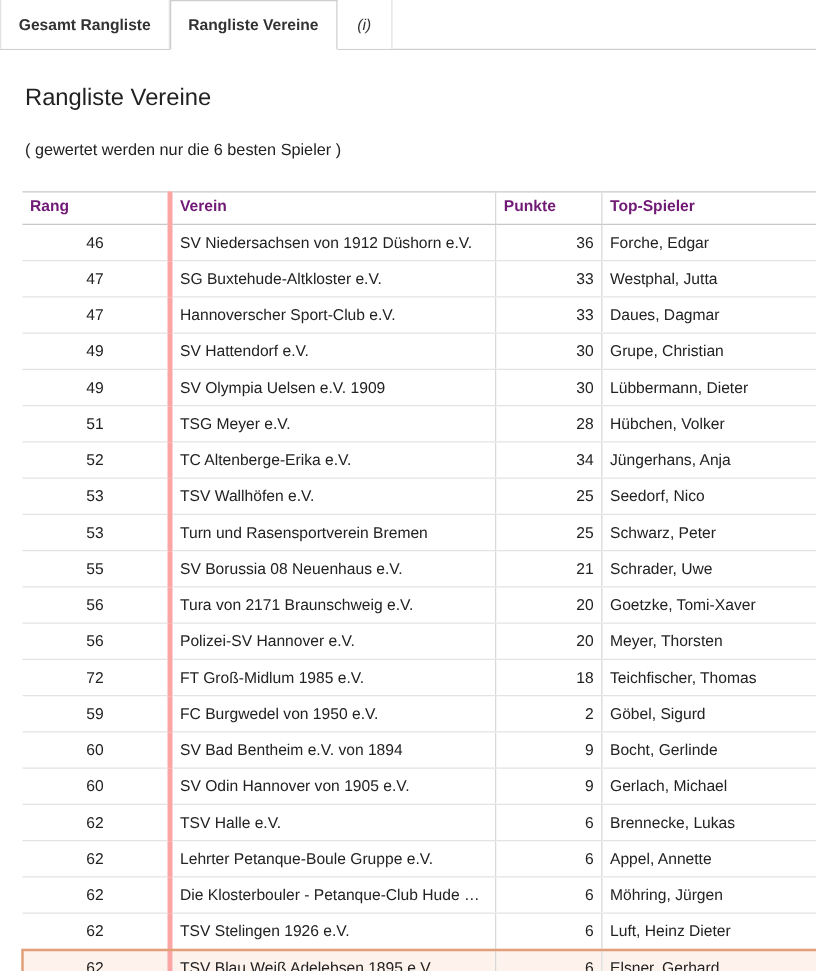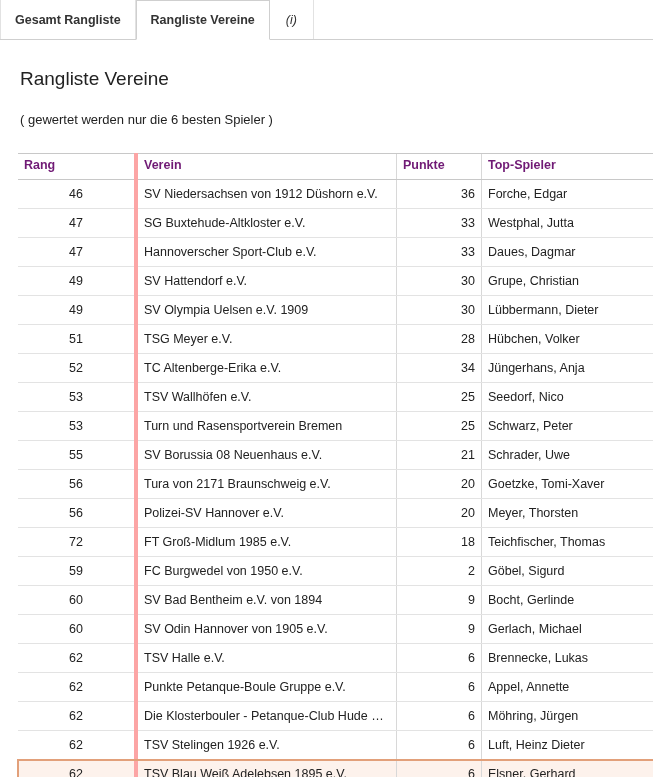--- a/index.html
+++ b/index.html
@@ -250,21 +250,21 @@
           <td class="top">Gerlach, Michael</td>
         </tr>
         <tr class="">
           <td class="rank">62</td>
           <td class="club">TSV Halle e.V.</td>
           <td class="pts">6</td>
           <td class="top">Brennecke, Lukas</td>
         </tr>
         <tr class="">
           <td class="rank">62</td>
-          <td class="club">Punkte Petanque-Boule Gruppe e.V.</td>
+          <td class="club">Lehrter Petanque-Boule Gruppe e.V.</td>
           <td class="pts">6</td>
           <td class="top">Appel, Annette</td>
         </tr>
         <tr class="">
           <td class="rank">62</td>
           <td class="club">Die Klosterbouler - Petanque-Club Hude e.V.</td>
           <td class="pts">6</td>
           <td class="top">Möhring, Jürgen</td>
         </tr>
         <tr class="">

